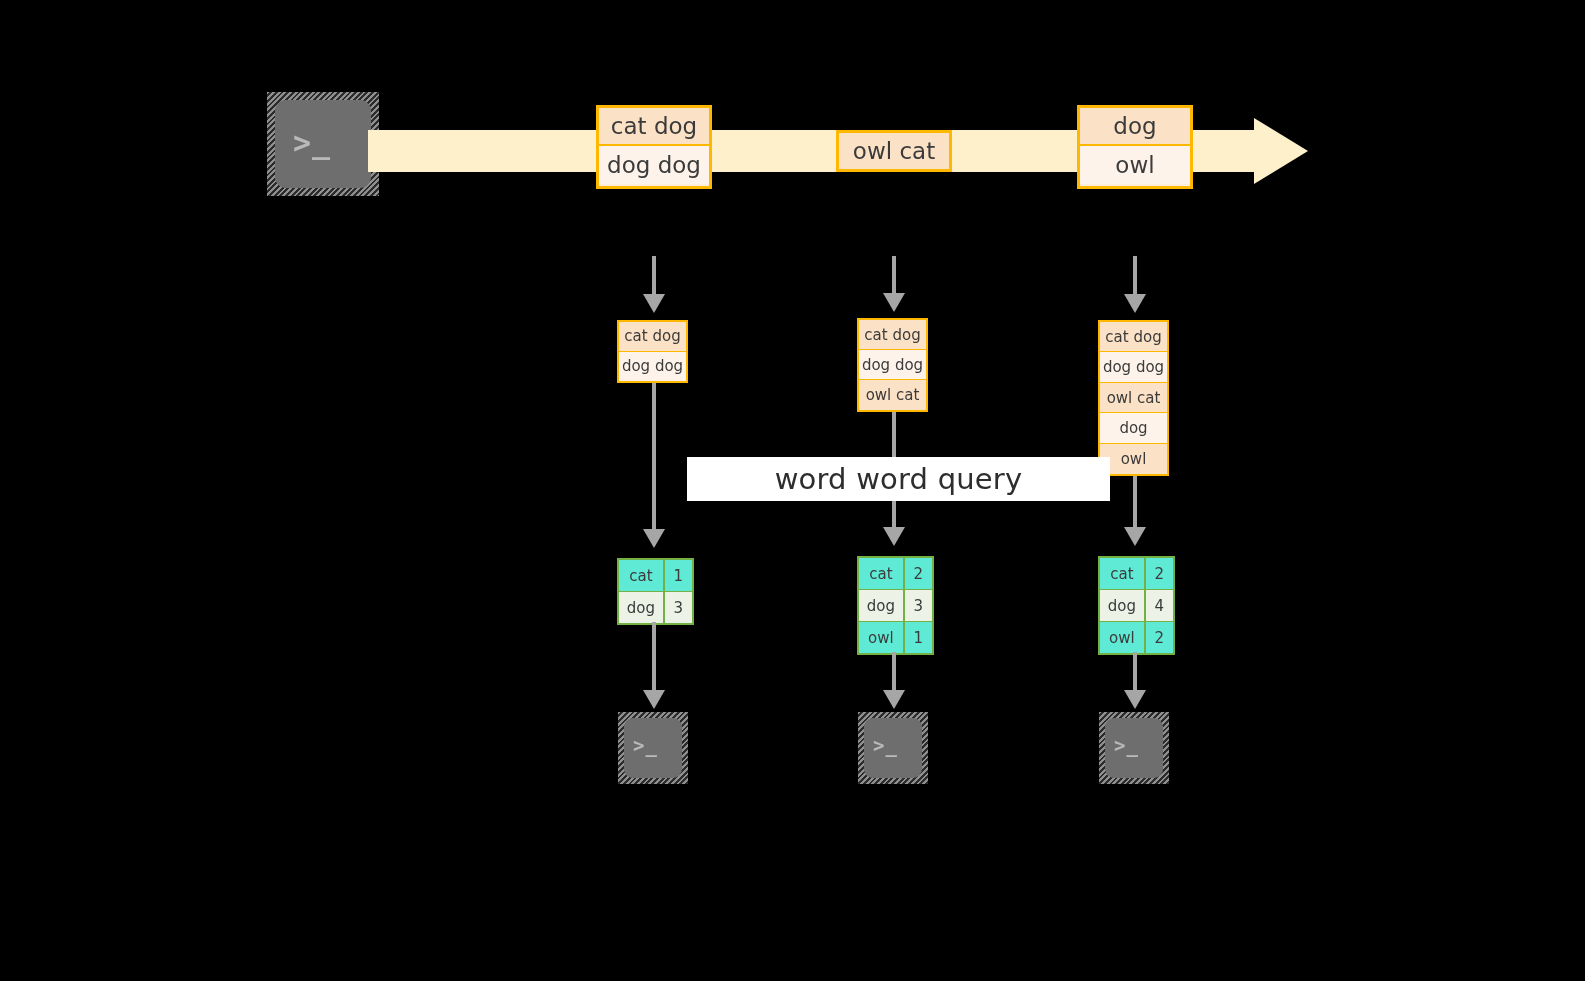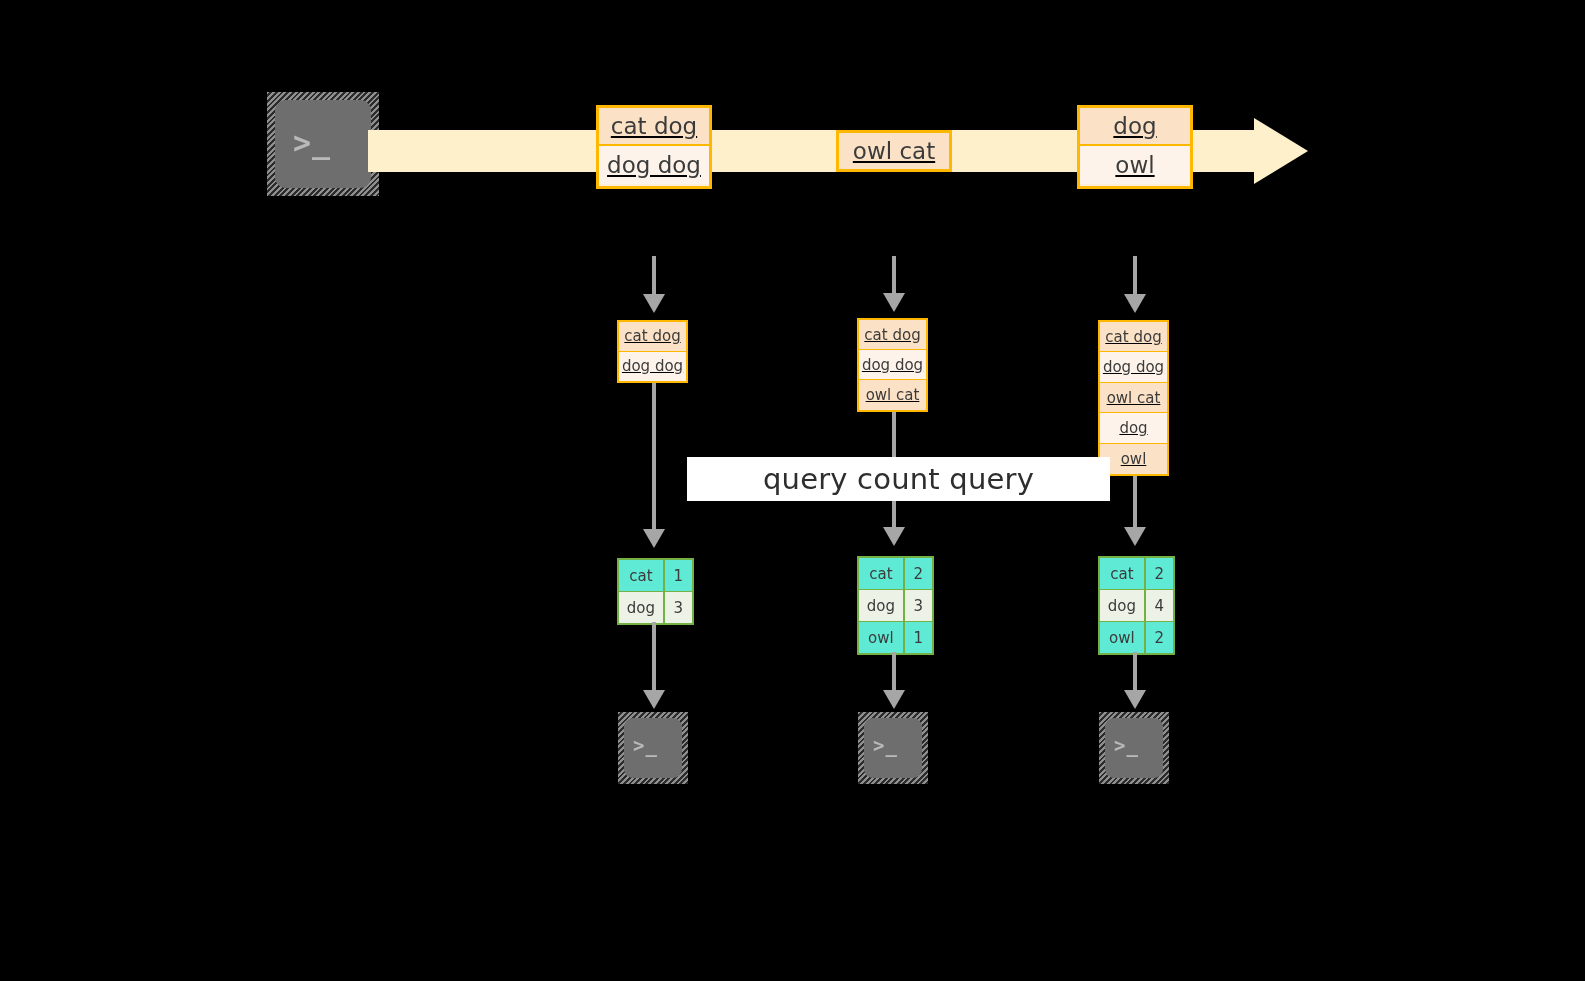--- a/index.html
+++ b/index.html
@@ -74,21 +74,20 @@
 
   
   .msgbox {
     position: absolute;
     box-sizing: border-box;
     border: 3px solid #ffb700;
     background: #fdeedd;
     display: flex;
     flex-direction: column;
     overflow: hidden;
-    text-decoration: underline;
   }
   .msgbox .row {
     box-sizing: border-box;
     display: flex;
     align-items: center;
     justify-content: center;
     color: #3b3b3b;
     white-space: nowrap;
     border-bottom: 2px solid #ffb700;
   }
@@ -295,16 +294,16 @@
 
   <div class="conn" style="left:1133px; top:652px; height:40px;"></div>
   <div class="arrowhead" style="left:1124px; top:690px;"></div>
 
   <div class="terminal small" style="left:1099px; top:712px; width:70px; height:72px;">
     <div class="screen"></div>
     <div class="glyph" style="left:15px; top:24px; font-size:19px;">&gt;_</div>
   </div>
 
   <div class="label-band" style="left:687px; top:457px; width:423px; height:44px;">
-    <span class="label-text">query count query</span>
+    <span class="label-text">word word query</span>
   </div>
 
 </div>
 
 </body></html>

